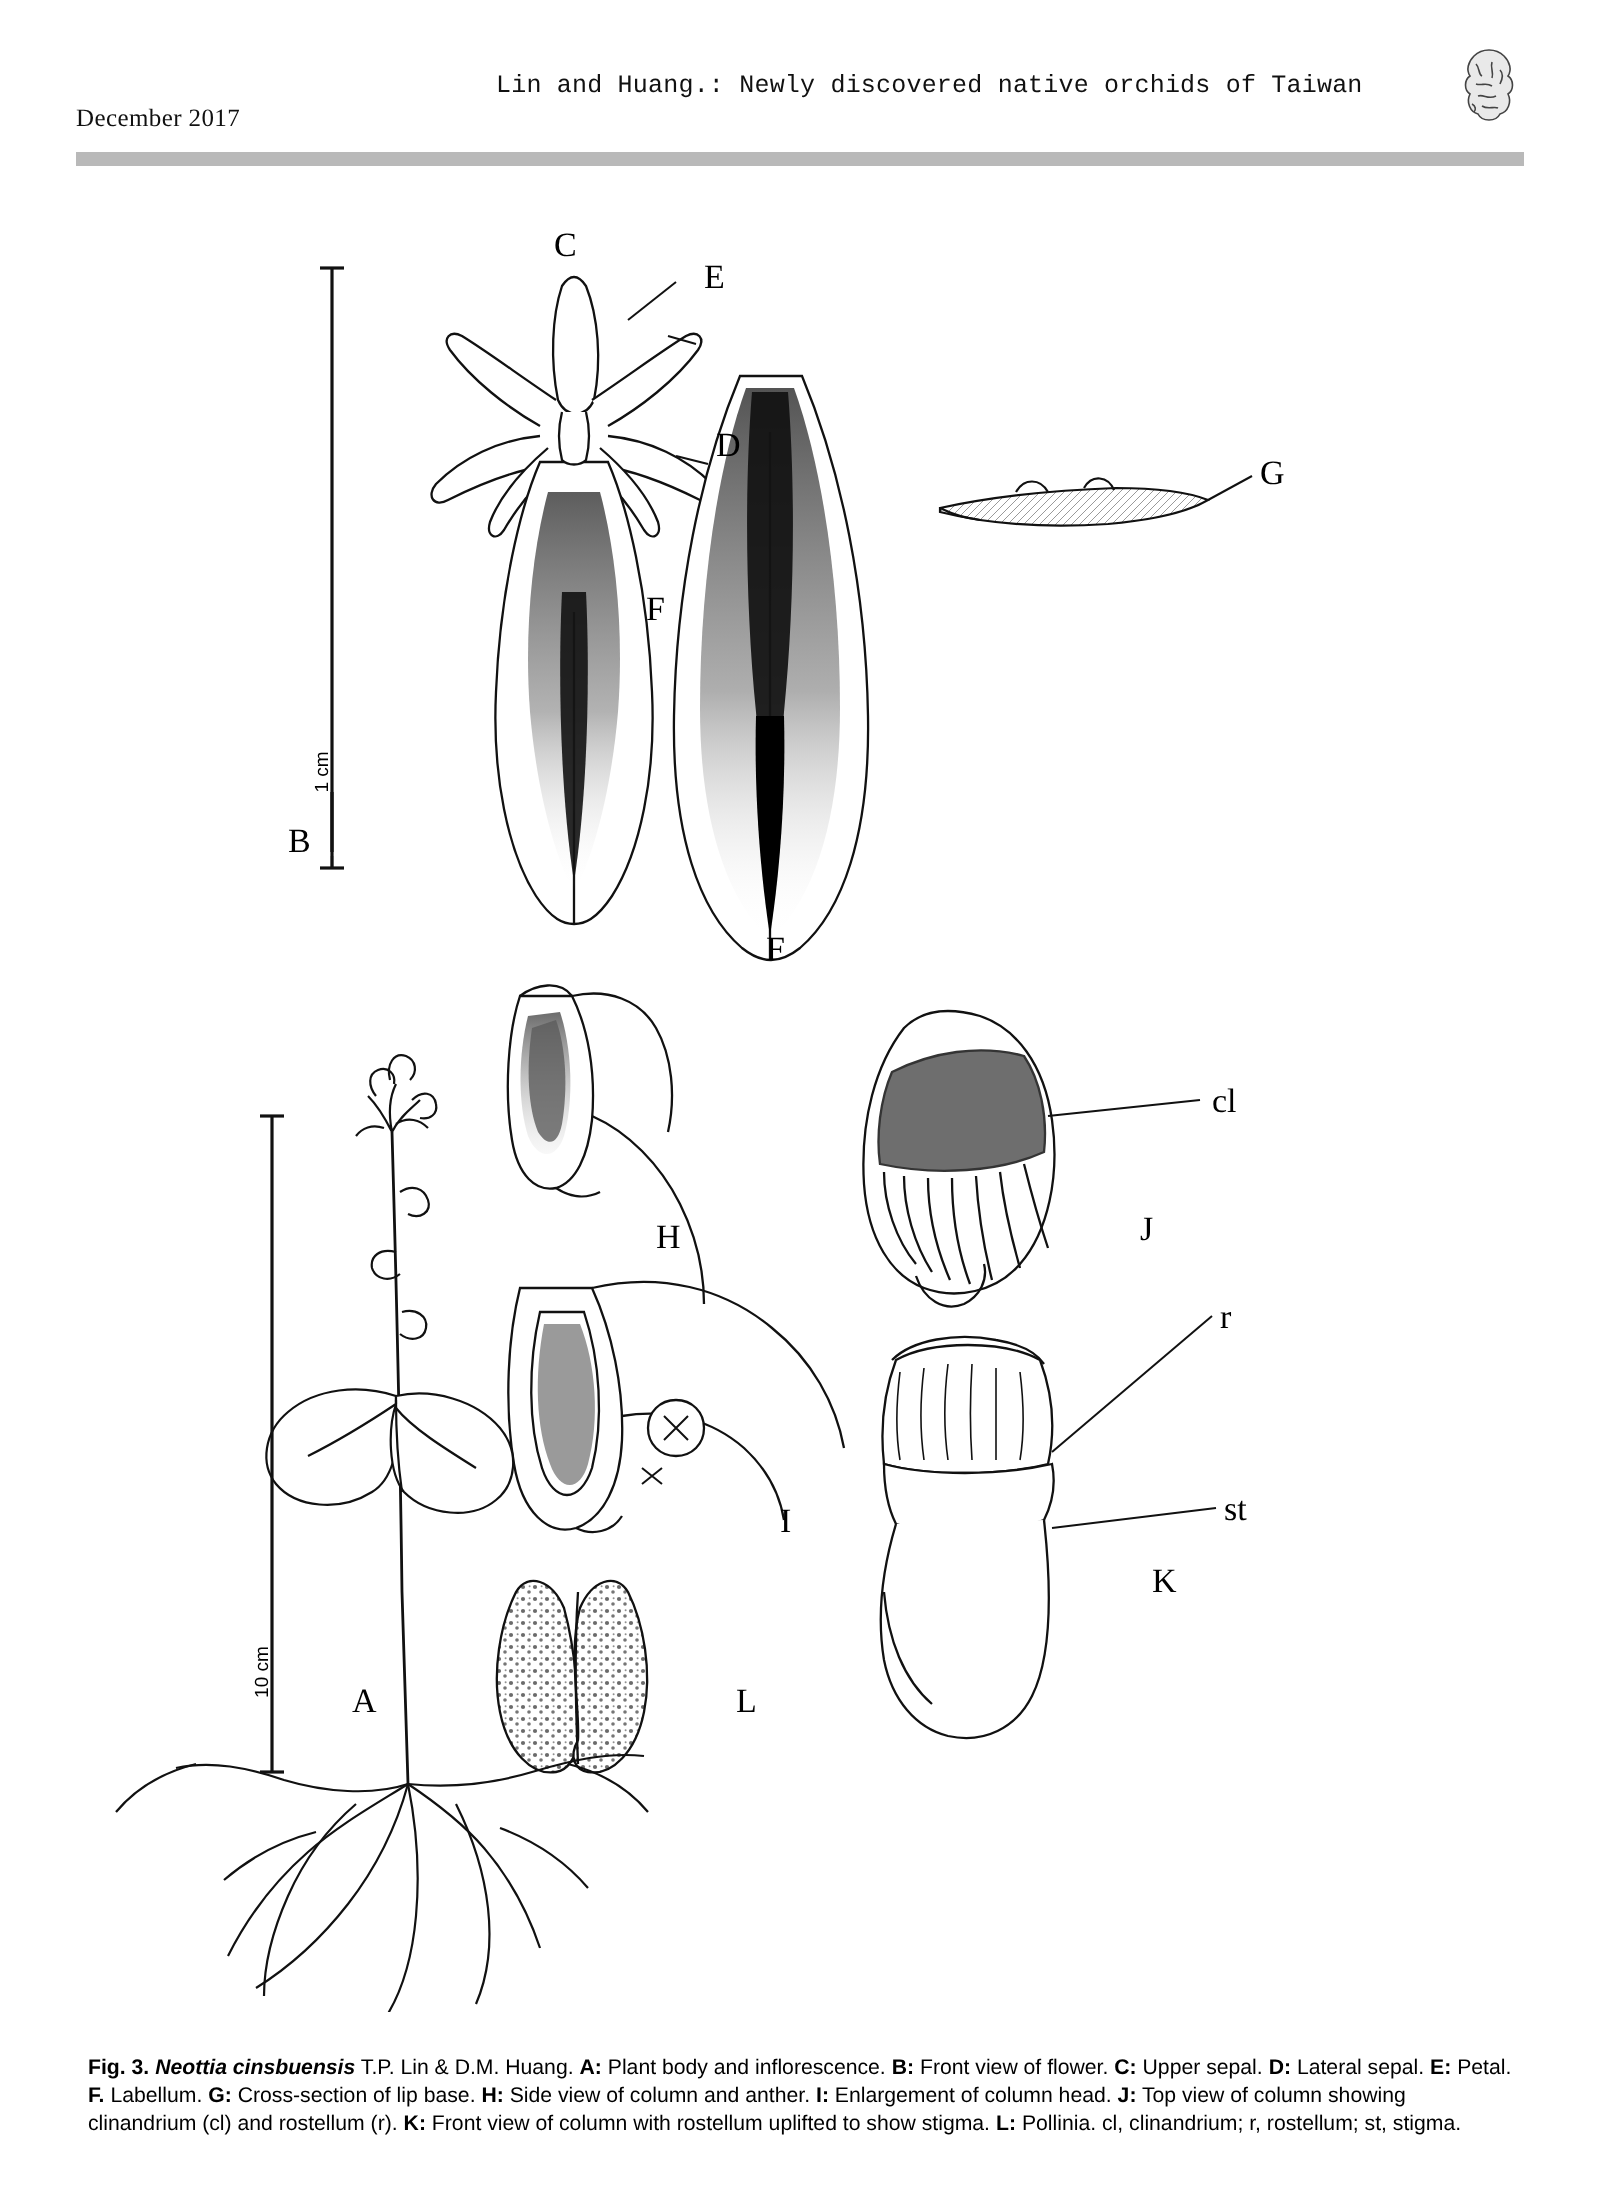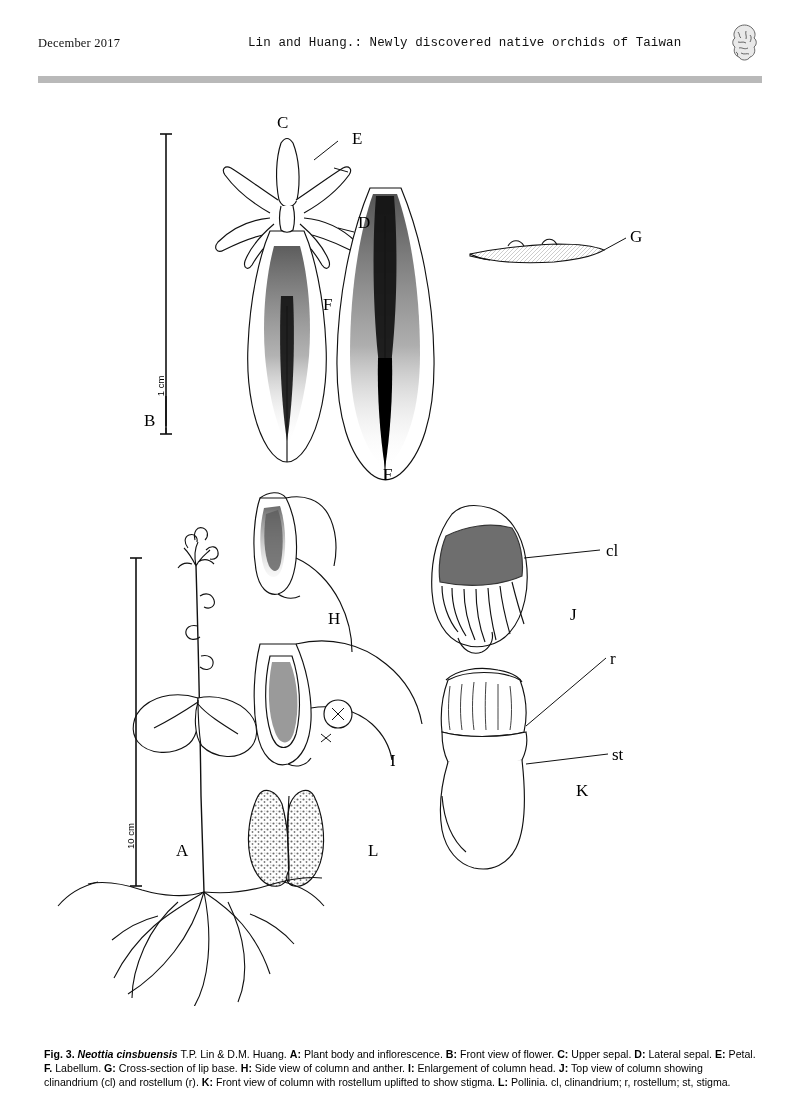--- a/index.html
+++ b/index.html
@@ -26,21 +26,21 @@
   .header {
     position: absolute;
     top: 36px;
     left: 38px;
     right: 38px;
     height: 22px;
   }
   .header .date {
     position: absolute;
     left: 0;
-    top: 0;
+    top: 16px;
     font-size: 12.5px;
     letter-spacing: .2px;
   }
   .header .runtitle {
     position: absolute;
     left: 210px;
     top: 0;
     font-size: 12.5px;
     letter-spacing: .1px;
     white-space: nowrap;
@@ -79,21 +79,20 @@
   .caption {
     position: absolute;
     left: 44px;
     right: 44px;
     top: 1028px;
     font-family: "Liberation Sans", sans-serif;
     font-size: 10.6px;
     line-height: 1.32;
     text-align: left;
     color: #000;
-    margin-top: 20px;
   }
   .caption b { font-weight: 700; }
   .caption i { font-style: italic; }
 
   .lbl {
     font-family: "Liberation Serif", serif;
     font-size: 17px;
     fill: #000;
   }
   .scaletext {

